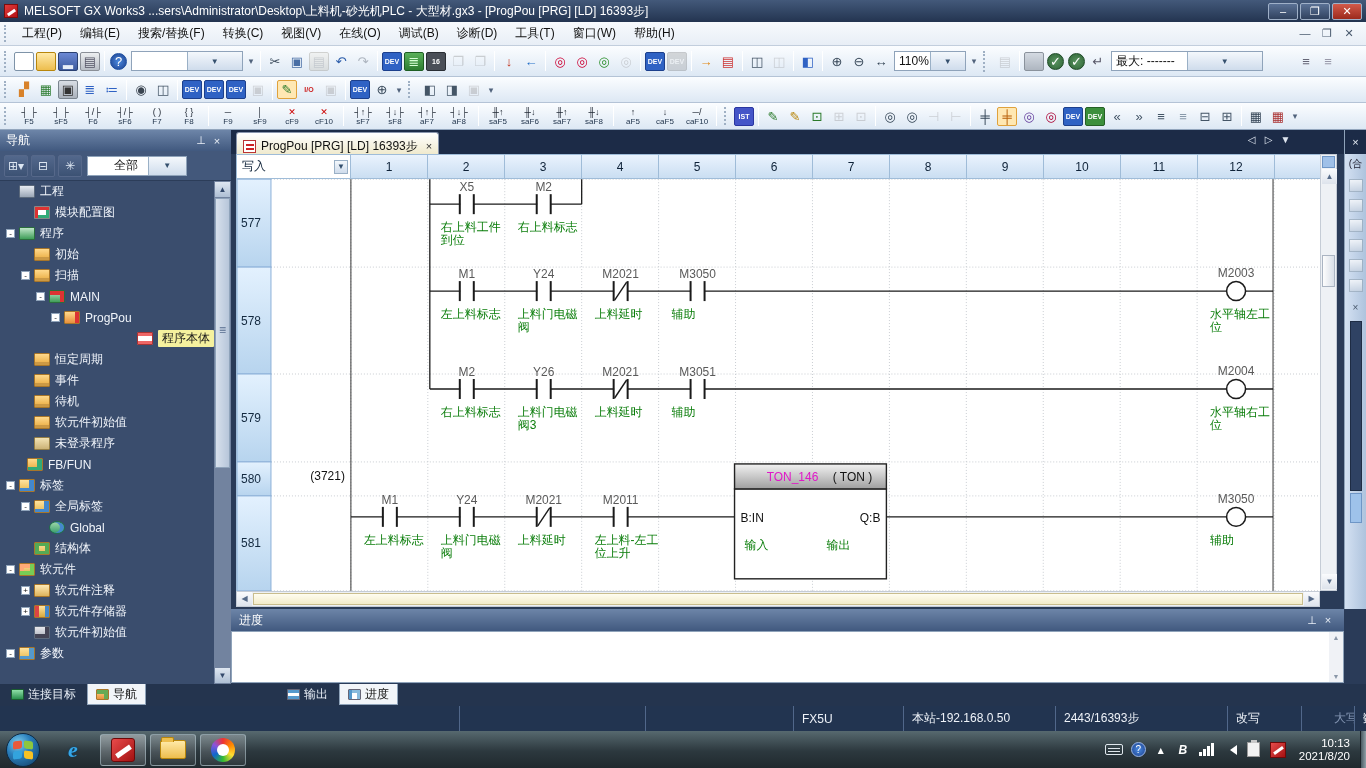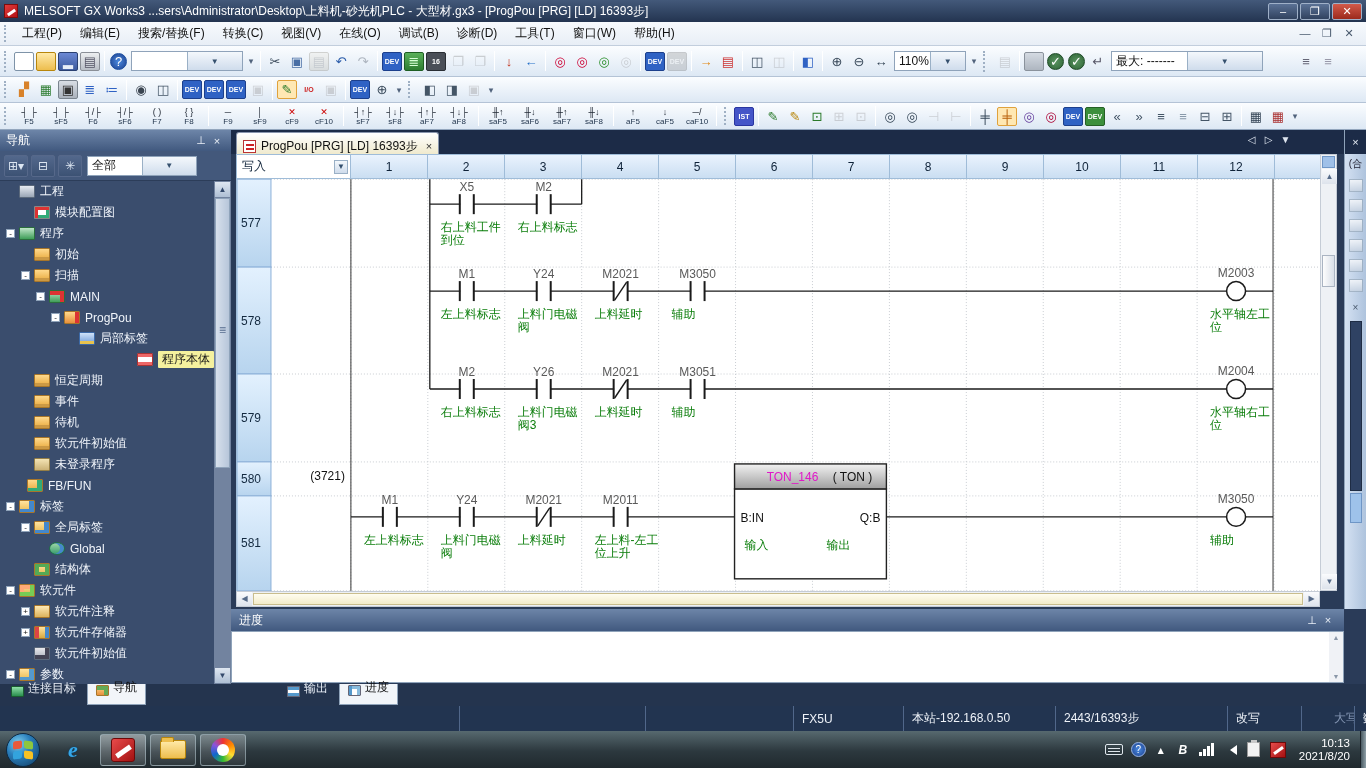--- a/index.html
+++ b/index.html
@@ -125,21 +125,21 @@
   #rstrip-top { height:24px; background:#1c2b47; color:#e8eef6; text-align:center; line-height:24px; font-size:11px; }
   #rstrip-frag { font-size:10px; color:#223; text-align:center; padding-top:3px; height:18px; }
   .rsico { width:14px; height:13px; margin:7px auto 0; background:linear-gradient(#fdfdfd,#c9d4e2); border:1px solid #9ab; opacity:.75; }
   #rstrip-x { text-align:center; color:#4a5a6e; font-size:10px; margin-top:10px; }
   #rstrip-bar { width:12px; height:170px; margin:8px auto 0; background:#2f4263; border:1px solid #1e2c44; }
   #rstrip-bar2 { width:12px; height:30px; margin:2px auto 0; background:#9ec2ea; border:1px solid #6f96c6; }
 
   
   #bottom-tabs { position:absolute; left:0; top:684px; width:1366px; height:22px; background:#24344e;
     display:flex; align-items:flex-start; color:#e8eef6; }
-  .btab { height:21px; display:flex; align-items:flex-end; padding:8px 8px; margin-left:3px; white-space:nowrap; }
+  .btab { height:21px; display:flex; align-items:center; padding:8px 8px; margin-left:3px; white-space:nowrap; }
   .btab.active { background:#f2f5f9; color:#111; border:1px solid #8fa3ba; border-top:none; }
   .btico { width:13px; height:11px; margin-right:4px; flex:none; }
   #dock-tab-gap { width:130px; flex:none; }
 
   
   #statusbar { position:absolute; left:0; top:706px; width:1366px; height:25px; background:#223450;
     display:flex; align-items:stretch; color:#eef2f8; }
   .seg { border-right:1px solid #51678a; display:flex; align-items:center; padding-left:8px; white-space:nowrap; overflow:hidden; flex:none; }
   .seg.dim { color:#8496b3; }
 
@@ -464,21 +464,21 @@
   <div id="nav">
     <div id="nav-title">
       <span class="t">导航</span>
       <span class="mini">⊥</span>
       <span class="mini">×</span>
     </div>
     <div id="nav-tools">
       <span class="nbtn">⊞▾</span>
       <span class="nbtn">⊟</span>
       <span class="nbtn">✳</span>
-      <div class="combo" style="width:110px;">
+      <div class="combo" style="width:100px;padding-left:22px;">
         <span>全部</span>
           <span class="arr">▼</span>
       </div>
     </div>
     <div id="nav-tree">
         <div class="trow" style="padding-left: 6px;">
           <span style="width: 13px; flex: 0 0 auto;"></span>
           <span class="nico i-project"></span>
           <span>工程</span>
         </div>
@@ -504,25 +504,20 @@
         </div>
         <div class="trow" style="padding-left: 36px;">
           <span class="exp">-</span>
           <span class="nico i-main"></span>
           <span>MAIN</span>
         </div>
         <div class="trow" style="padding-left: 51px;">
           <span class="exp">-</span>
           <span class="nico i-pou"></span>
           <span>ProgPou</span>
-        </div>
-        <div class="trow" style="padding-left: 66px;">
-          <span style="width: 13px; flex: 0 0 auto;"></span>
-          <span class="nico i-llabel"></span>
-          <span>局部标签</span>
         </div>
         <div class="trow" style="padding-left: 38px; justify-content: flex-end;">
           <span style="width: 13px; flex: 0 0 auto;"></span>
           <span class="nico i-pbody"></span>
           <span class="sel">程序本体</span>
         </div>
         <div class="trow" style="padding-left: 21px;">
           <span style="width: 13px; flex: 0 0 auto;"></span>
           <span class="nico i-pfold"></span>
           <span>恒定周期</span>

